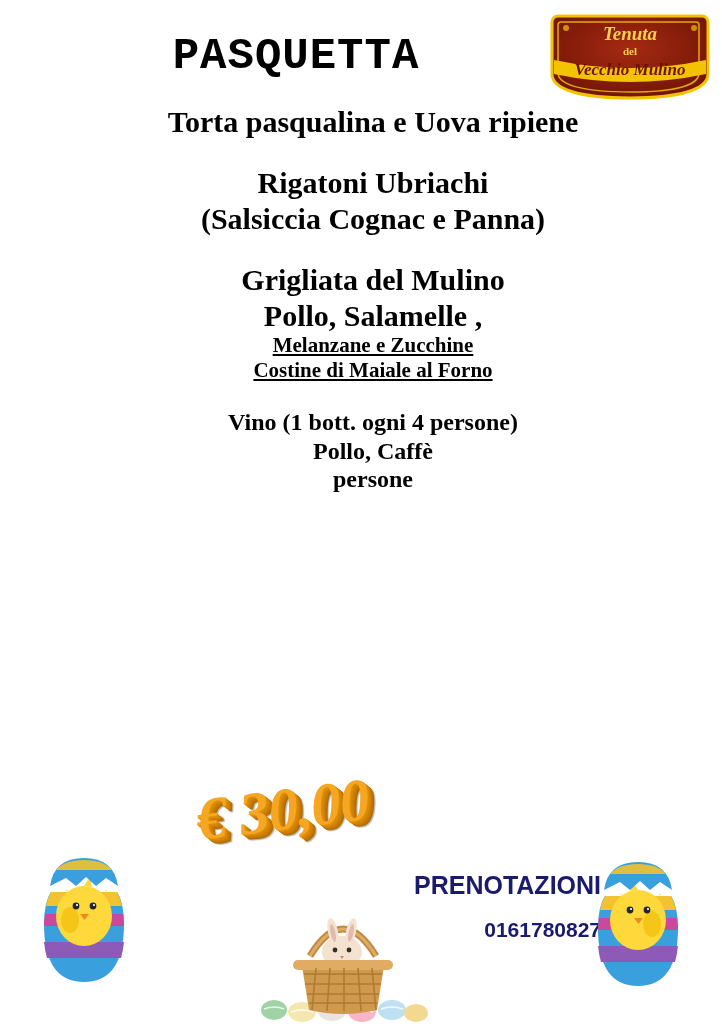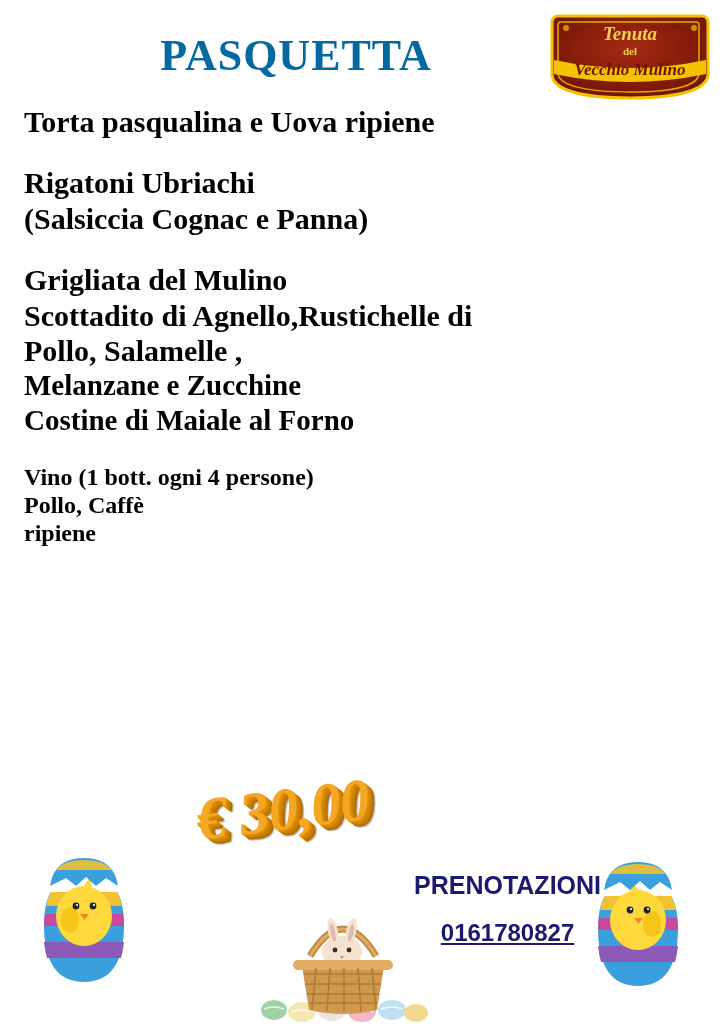--- a/index.html
+++ b/index.html
@@ -26,41 +26,42 @@
     top: 8px; right: 6px;
     width: 172px; height: 96px;
   }
 
   
   .title {
     position: absolute;
     top: 34px; left: 0; right: 0;
     text-align: center;
     padding-right: 130px;
-    font-family: Liberation Serif, serif;
+    font-family: Liberation Mono, monospace;
     font-weight: bold;
     font-size: 44px;
     letter-spacing: 1px;
-    color: #0369a1;
+    color: #000000;
     line-height: 1;
   }
 
   
   .menu {
     position: absolute;
     top: 104px; left: 0; right: 0;
+    text-align: center;
     color: #000;
     font-family: "Liberation Serif", serif;
     font-weight: bold;
     padding-left: 24px;
   }
   .blk { margin: 0 0 26px 0; }
   .ln { line-height: 1.18; }
   .s30 { font-size: 30px; }
-  .s29 { font-size: 29px; }
+  .s29 { font-size: 21px; text-decoration: underline; }
   .s28 { font-size: 24px; }
 
   
   .price {
     position: absolute;
     left: 196px; top: 772px;
     width: 230px; height: 70px;
     font-family: "Liberation Serif", serif;
     font-weight: bold;
     font-style: italic;
@@ -81,23 +82,23 @@
 
   
   .reserve {
     position: absolute;
     left: 414px; top: 862px;
     font-family: "Liberation Sans", sans-serif;
     font-weight: bold;
     color: #1a1a6e;
     font-size: 25px;
     line-height: 1.9;
-    text-align: center;
-  }
-  .reserve .phone { font-size: 24px; text-decoration: underline; }
+    text-align: right;
+  }
+  .reserve .phone { font-size: 21px; }
 
   
   .chick-wrap { position: absolute; width: 96px; height: 168px; }
   .chick-left  { left: 36px;  bottom: 36px; }
   .chick-right { right: 36px; bottom: 32px; }
 
   
   .basket { position: absolute; left: 280px; bottom: 6px; width: 126px; height: 128px; }
   .eggs   { position: absolute; left: 258px; bottom: 0px;  width: 176px; height: 46px; }
 </style>
@@ -138,33 +139,32 @@
       <div class="ln s30">Torta pasqualina e Uova ripiene</div>
     </div>
 
     <div class="blk">
       <div class="ln s30">Rigatoni Ubriachi</div>
       <div class="ln s30">(Salsiccia Cognac e Panna)</div>
     </div>
 
     <div class="blk">
       <div class="ln s30">Grigliata del Mulino</div>
-      <div class="ln s30">Scottadito di Agnello,Rustichelle di</div>
       <div class="ln s30">Pollo, Salamelle ,</div>
       <div class="ln s29">Melanzane e Zucchine</div>
       <div class="ln s29">Costine di Maiale al Forno</div>
     </div>
 
     <div class="blk">
     </div>
 
     <div class="blk">
       <div class="ln s28">Vino (1 bott. ogni 4 persone)</div>
       <div class="ln s28">Pollo, Caffè</div>
-      <div class="ln s28">ripiene</div>
+      <div class="ln s28">persone</div>
     </div>
 
   </div>
 
   <div class="price">€ 30,00</div>
 
   <div class="reserve">
     <div>PRENOTAZIONI</div>
     <div class="phone">0161780827</div>
   </div>

